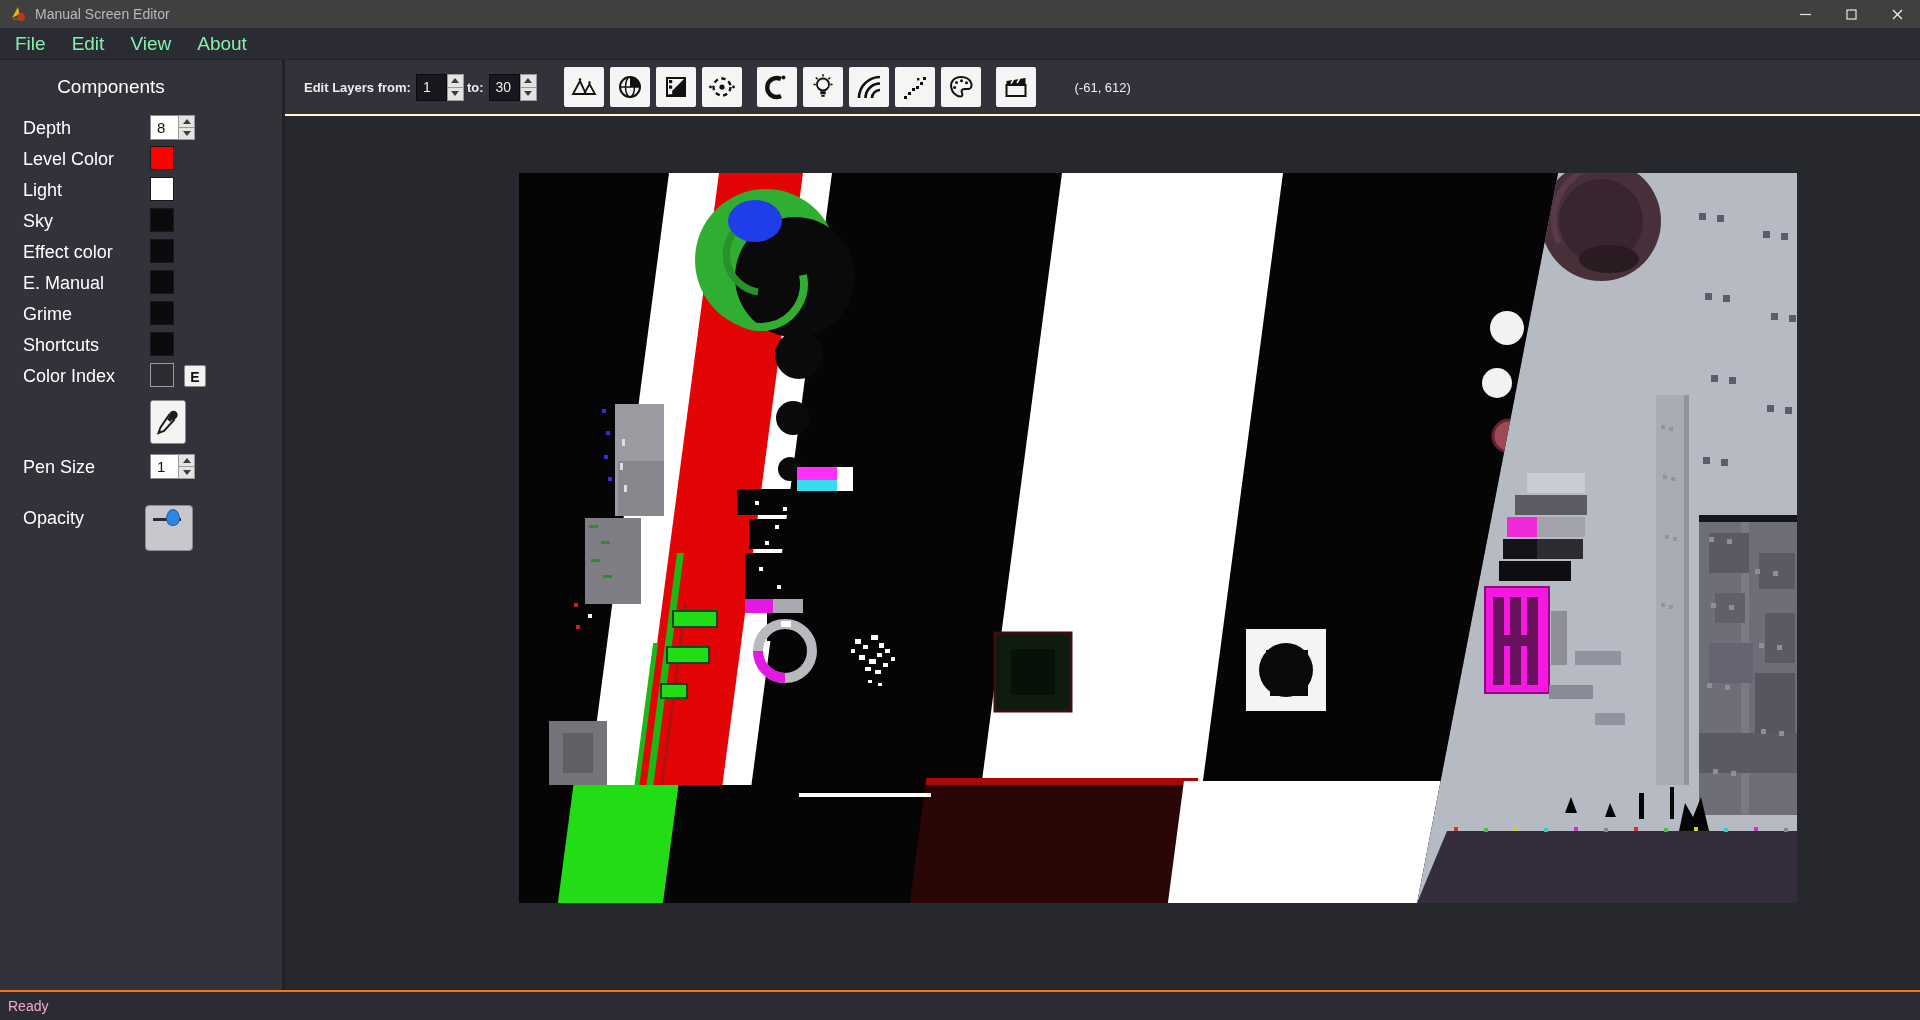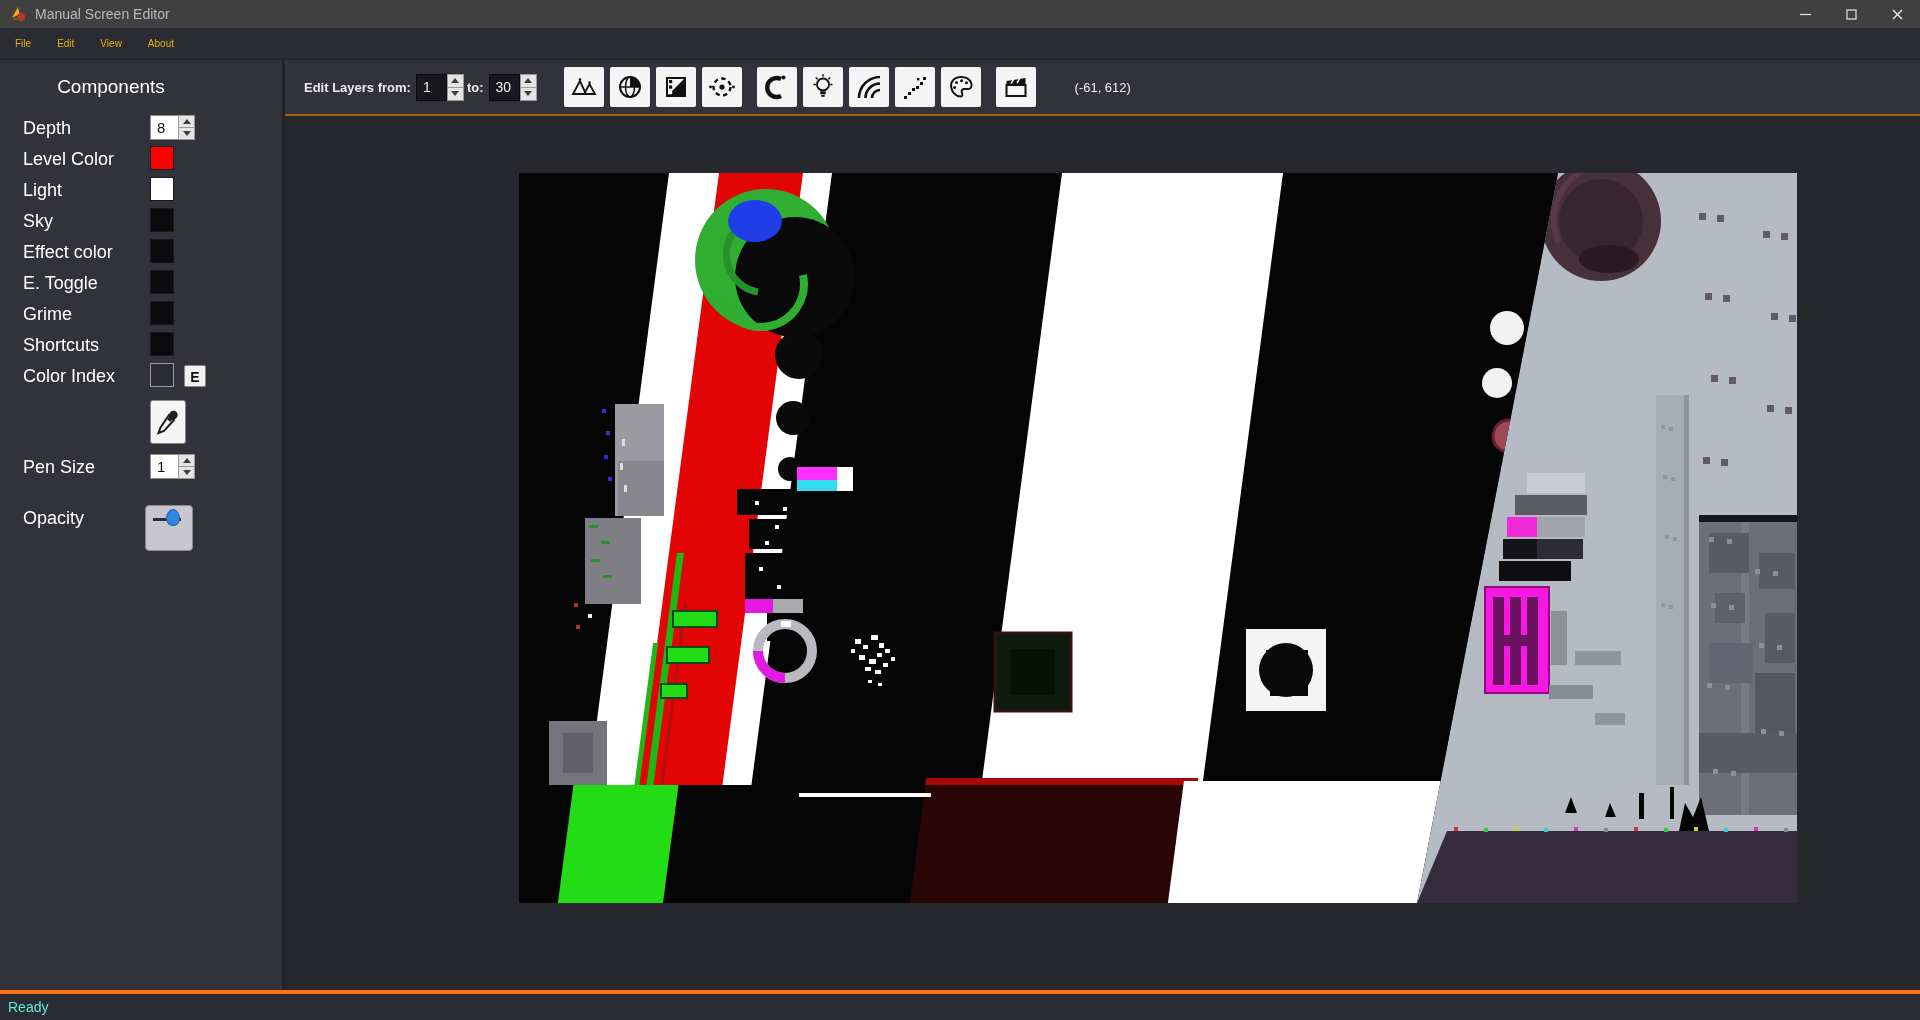--- a/index.html
+++ b/index.html
@@ -8,29 +8,29 @@
 
   
   .titlebar{height:28px;display:flex;align-items:center;background:#404040}
   .appicon{margin-left:10px;width:16px;height:16px}
   .title{color:#b9b9bf;font-size:14px;margin-left:9px}
   .winbtns{margin-left:auto;display:flex;height:100%}
   .winbtn{width:46px;height:28px;display:flex;align-items:center;justify-content:center}
 
   
   .menubar{height:32px;display:flex;align-items:center;background:#2b2b33;border-bottom:1px solid #24242b;padding-left:2px}
-  .menuitem{color:#eab308;font-size:10px;padding:0 13px;height:100%;display:flex;align-items:center;cursor:default}
+  .menuitem{color:#86efac;font-size:19px;padding:0 13px;height:100%;display:flex;align-items:center;cursor:default}
 
   
   .main{display:flex;height:930px}
   .sidepanel{width:285px;background:#32323b;border-right:3px solid #222229;position:relative;flex:none}
   .workarea{flex:1;display:flex;flex-direction:column;min-width:0}
-  .toolbar{height:56px;background:#32323b;display:flex;align-items:center;padding-left:19px;border-bottom:2px solid #a16207}
+  .toolbar{height:56px;background:#32323b;display:flex;align-items:center;padding-left:19px;border-bottom:2px solid #fef9c3}
   .canvas{flex:1;background:#27272e;position:relative;overflow:hidden}
-  .statusbar{height:30px;background:#2b2b33;display:flex;align-items:center;position:relative;font-size:14px;color:#5eead4;border-top:4px solid #f97316}
+  .statusbar{height:30px;background:#2b2b33;display:flex;align-items:center;position:relative;font-size:14px;color:#f9a8d4;border-top:2px solid #f97316}
 
   
   .comp-head{margin-top:16px;text-align:center;padding-right:60px;font-size:19px;color:#fff}
   .rows{margin-top:17px;padding-left:23px}
   .crow{position:relative;height:27px;margin-bottom:4px;font-size:18px;line-height:26px;color:#fff}
   .crow .ctrl{position:absolute;left:127px;top:0}
   .swatch{width:24px;height:24px;border:1px solid #17171c}
   .spin{display:flex;height:25px}
   .spin .sval{width:28px;background:#fff;color:#111;font-size:15px;line-height:23px;padding-left:6px;border:1px solid #8a8a8a;border-right:none}
   .sarr{width:17px;display:flex;flex-direction:column}
@@ -134,21 +134,21 @@
         <span>Sky</span>
         <div class="ctrl swatch" style="background: rgb(11, 11, 14);"></div>
       </div>
 
       <div class="crow">
         <span>Effect color</span>
         <div class="ctrl swatch" style="background: rgb(11, 11, 14);"></div>
       </div>
 
       <div class="crow">
-        <span>E. Toggle</span>
+        <span>E. Manual</span>
         <div class="ctrl swatch" style="background: rgb(11, 11, 14);"></div>
       </div>
 
       <div class="crow">
         <span>Grime</span>
         <div class="ctrl swatch" style="background: rgb(11, 11, 14);"></div>
       </div>
 
       <div class="crow">
         <span>Shortcuts</span>

